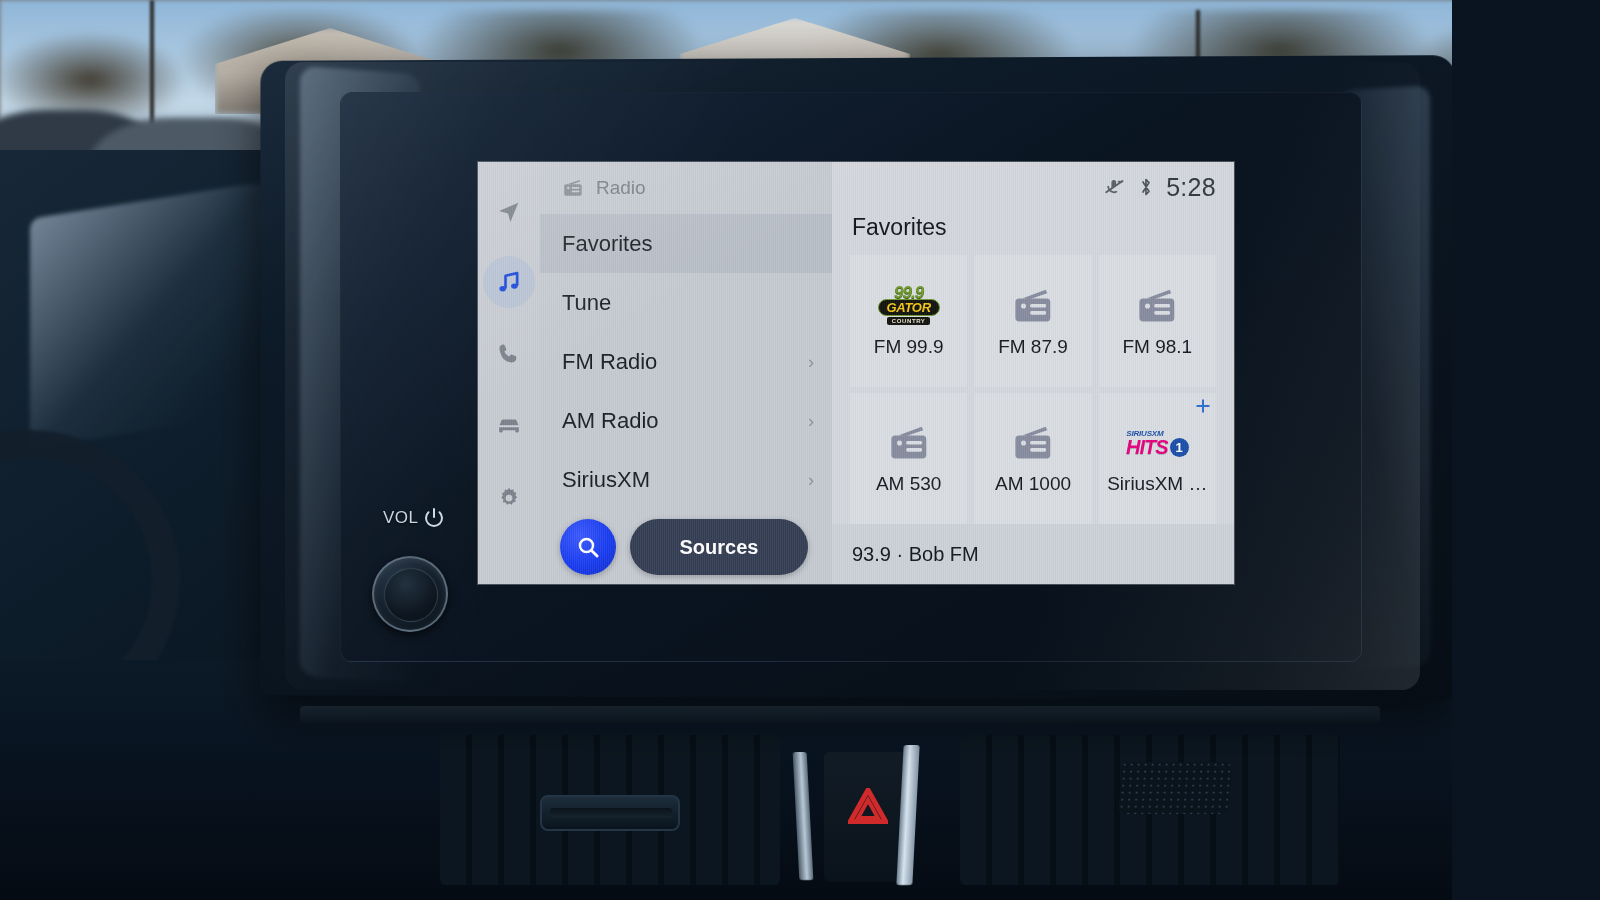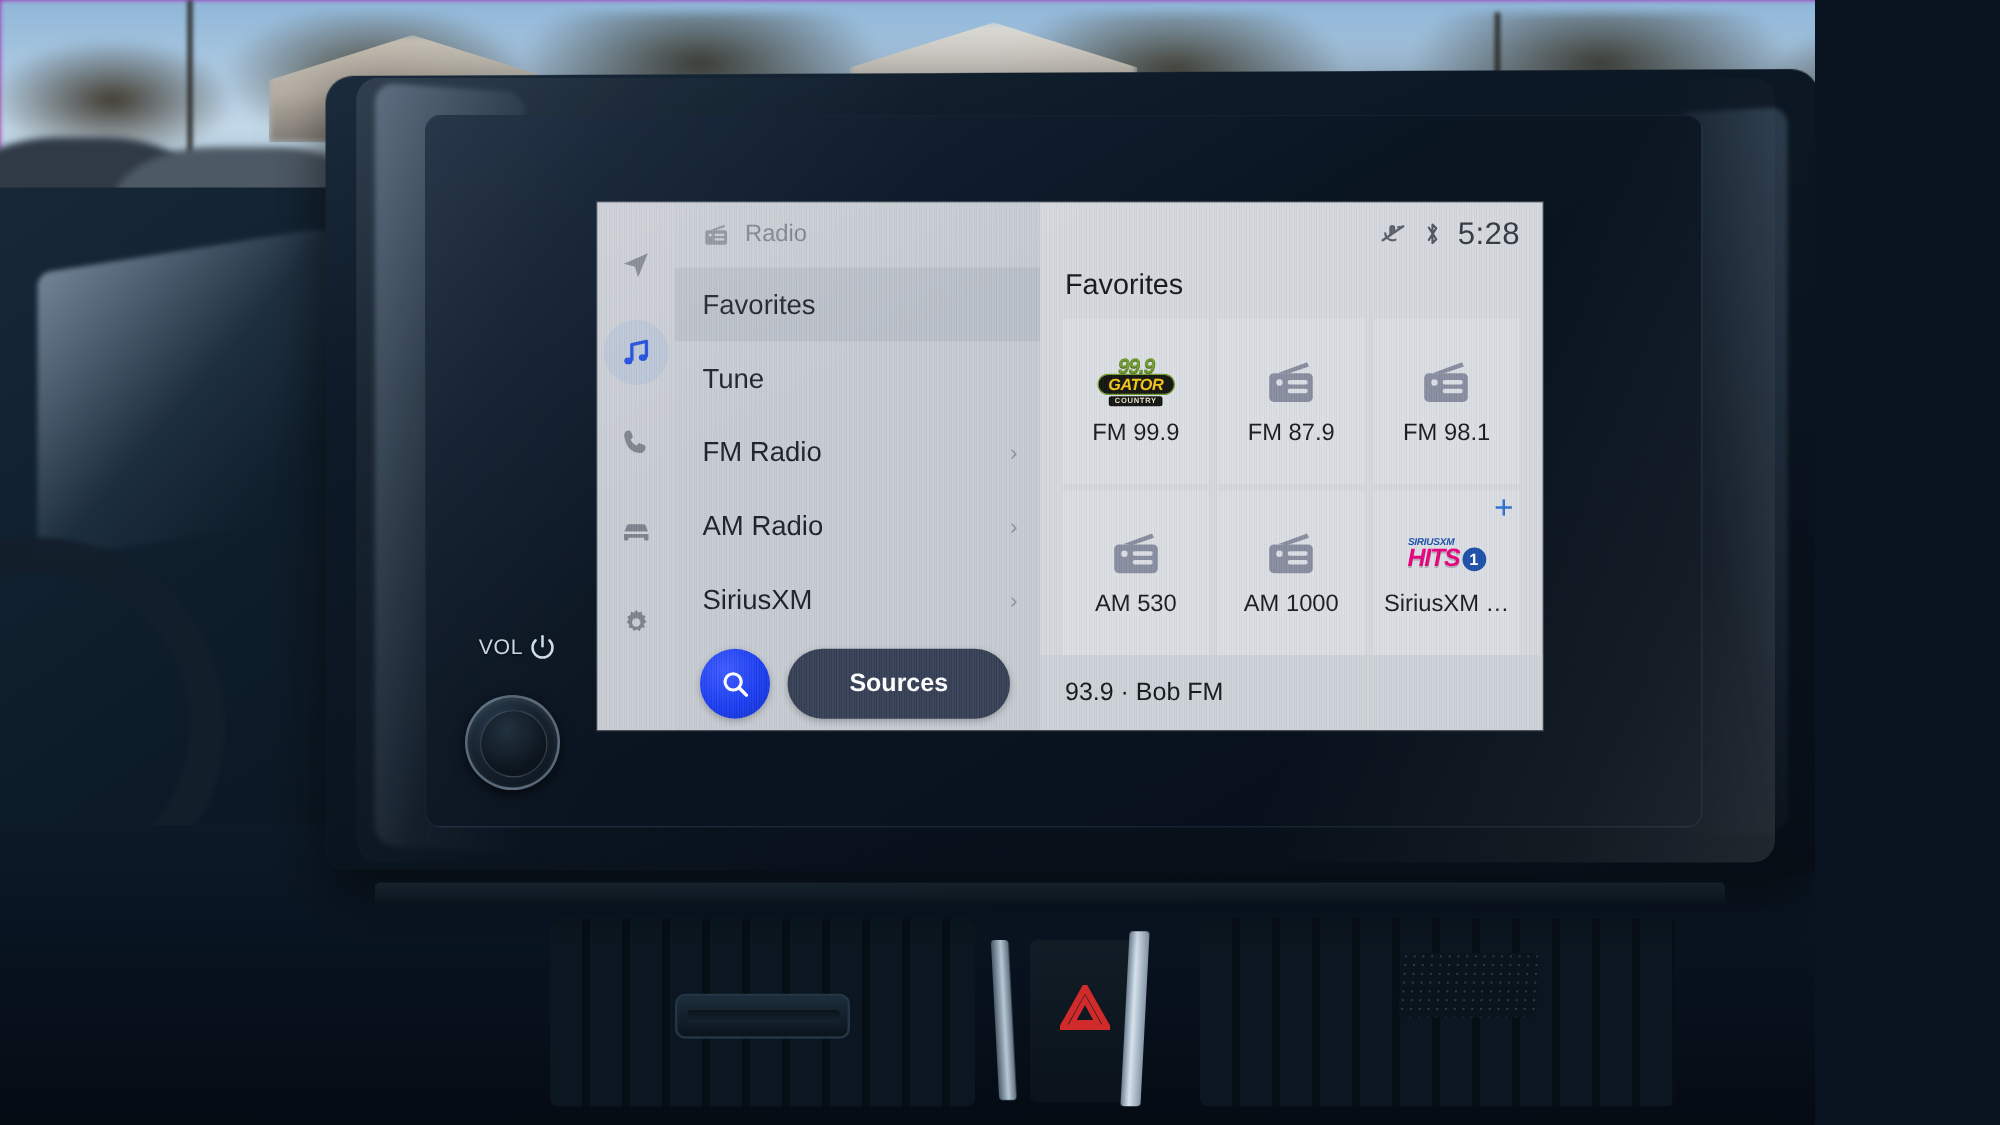--- a/index.html
+++ b/index.html
@@ -11,21 +11,21 @@
     background: #0a1420;
     font-family: "Liberation Sans", sans-serif;
   }
 
   
   .photo {
     position: relative;
     width: 1452px;
     height: 900px;
     overflow: hidden;
-    background: #a21caf;
+    background: #737373;
   }
 
   
   .scene-sky {
     position: absolute;
     left: 0; top: 0;
     width: 1600px; height: 300px;
     background: linear-gradient(180deg,
       #8fb6d8 0%, #a9c7e0 18%, #c3d8e8 34%, #9db4c2 52%, #6b7d84 74%, #394750 100%);
     filter: blur(2px);

